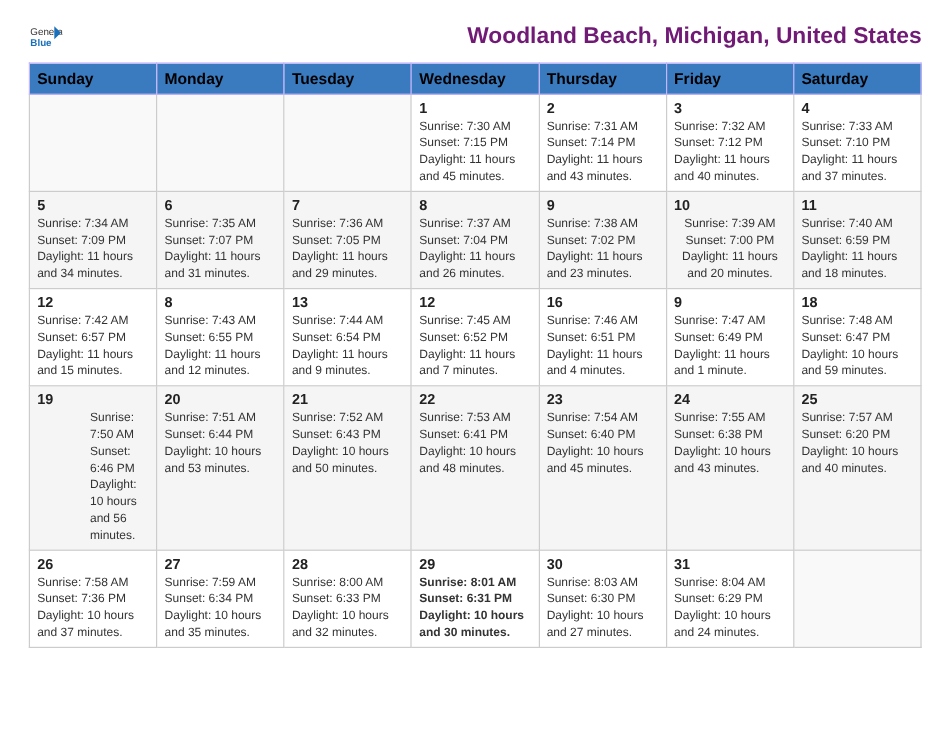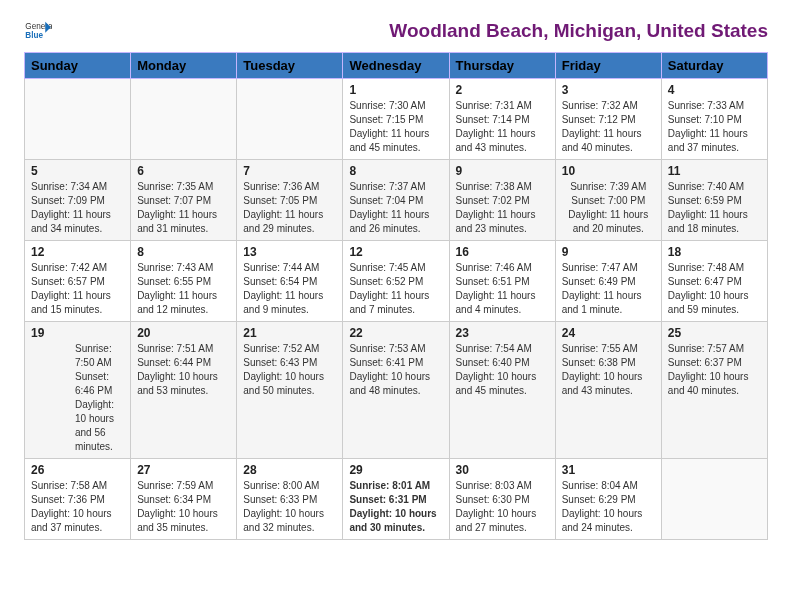--- a/index.html
+++ b/index.html
@@ -282,21 +282,21 @@
         <td>
           <span class="day-number">24</span>
           <div class="cell-content" style="white-space: pre-line;">Sunrise: 7:55 AM
 Sunset: 6:38 PM
 Daylight: 10 hours
 and 43 minutes.</div>
         </td>
         <td>
           <span class="day-number">25</span>
           <div class="cell-content" style="white-space: pre-line;">Sunrise: 7:57 AM
-Sunset: 6:37 PM
+Sunset: 6:20 PM
 Daylight: 10 hours
 and 40 minutes.</div>
         </td>
       </tr>
       <tr>
         <td>
           <span class="day-number">26</span>
           <div class="cell-content" style="white-space: pre-line;">Sunrise: 7:58 AM
 Sunset: 7:36 PM
 Daylight: 10 hours

